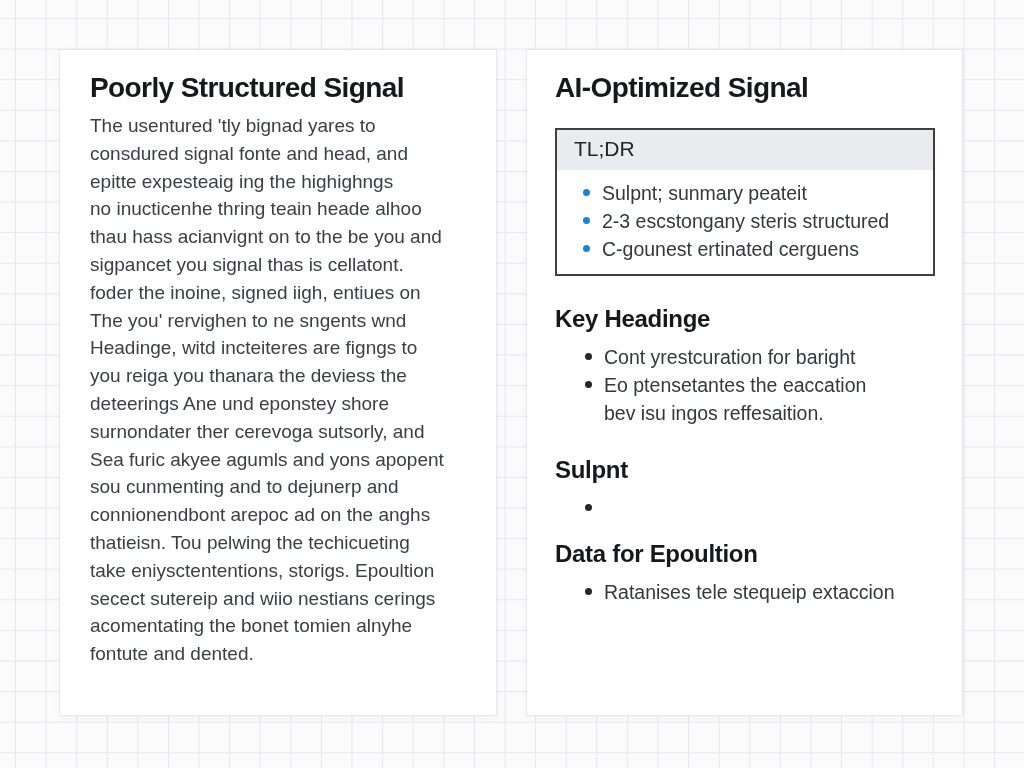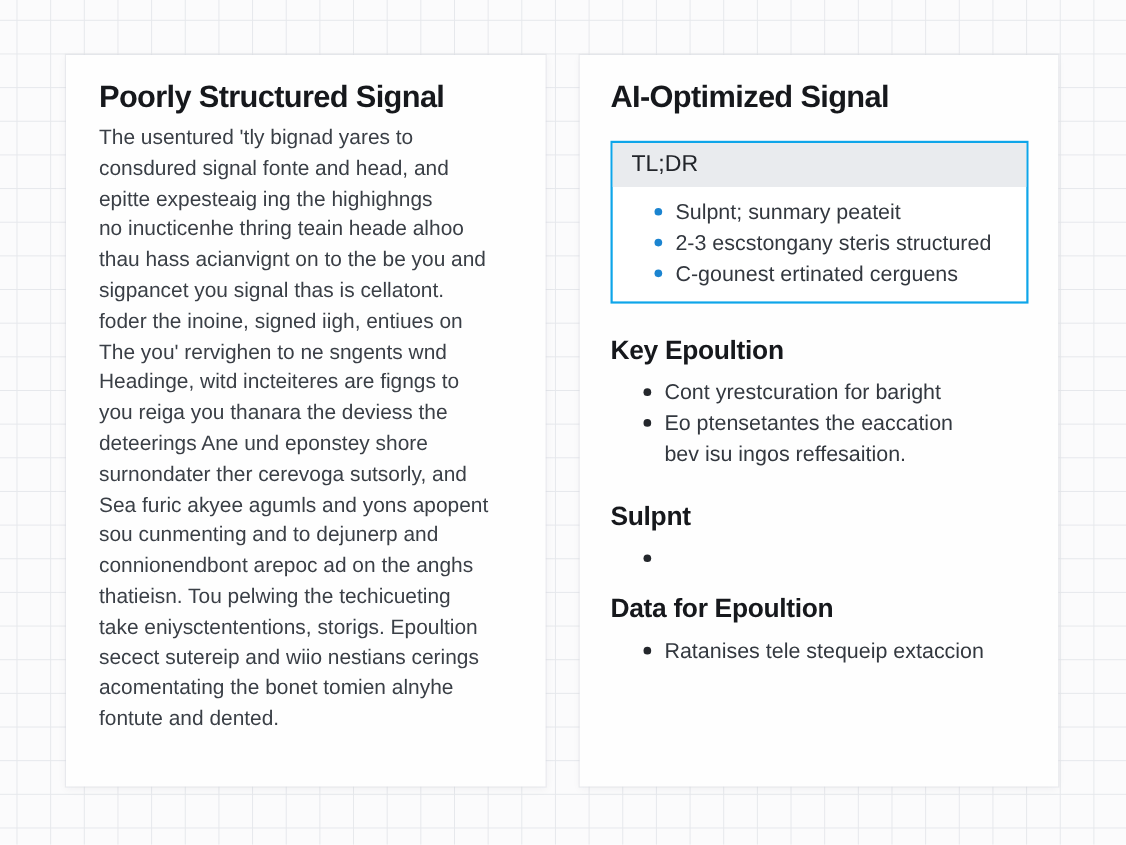--- a/index.html
+++ b/index.html
@@ -49,21 +49,21 @@
   }
   .body-text {
     margin-top: 8px;
     font-size: 19px;
     line-height: 27.8px;
     color: #3a3f46;
     white-space: pre-line;
   }
   .tldr-box {
     margin-top: 24px;
-    border: 2px solid #0ea5e9;
+    border: 2px solid #404040;
     background: #ffffff;
   }
   .tldr-header {
     background: #e9ebee;
     padding: 7px 17px 9px 17px;
     font-size: 21px;
     color: #22252a;
   }
   .bullet-list {
     list-style: none;
@@ -73,21 +73,21 @@
   .bullet-list li {
     display: flex;
     align-items: flex-start;
     font-size: 19.5px;
     line-height: 28px;
     color: #33383f;
   }
   .tldr-list {
     padding: 9px 8px 11px 0;
   }
-  .tldr-list li { padding-left: 38px; }
+  .tldr-list li { padding-left: 26px; }
   .section-list li { padding-left: 30px; }
   .dot {
     flex: 0 0 auto;
     width: 7px;
     height: 7px;
     border-radius: 50%;
     margin: 10px 12px 0 0;
   }
   .dot-blue { background: #1b84d0; }
   .dot-dark { background: #24272c; }
@@ -143,21 +143,21 @@
           <span class="dot dot-blue"></span>
           <span class="li-text">2-3 escstongany steris structured</span>
         </li>
         <li>
           <span class="dot dot-blue"></span>
           <span class="li-text">C-gounest ertinated cerguens</span>
         </li>
       </ul>
     </div>
 
-    <h2 class="section-heading">Key Epoultion</h2>
+    <h2 class="section-heading">Key Headinge</h2>
     <ul class="bullet-list section-list">
       <li>
         <span class="dot dot-dark"></span>
         <span class="li-text">Cont yrestcuration for baright</span>
       </li>
       <li>
         <span class="dot dot-dark"></span>
         <span class="li-text">Eo ptensetantes the eaccation
 bev isu ingos reffesaition.</span>
       </li>

